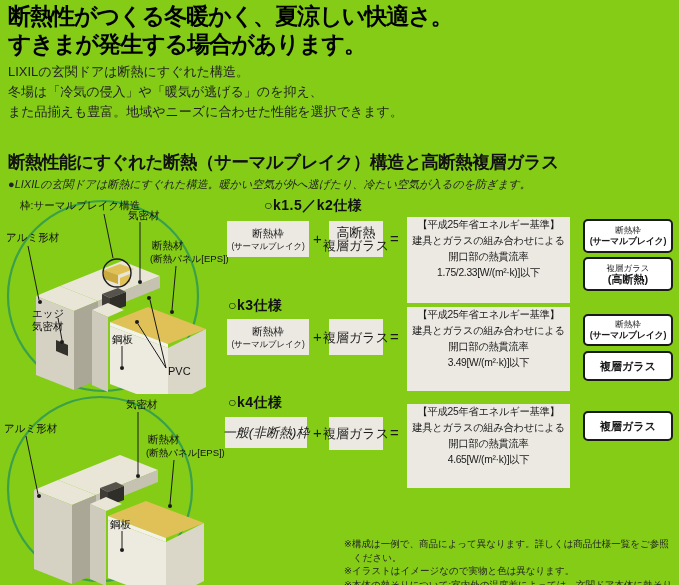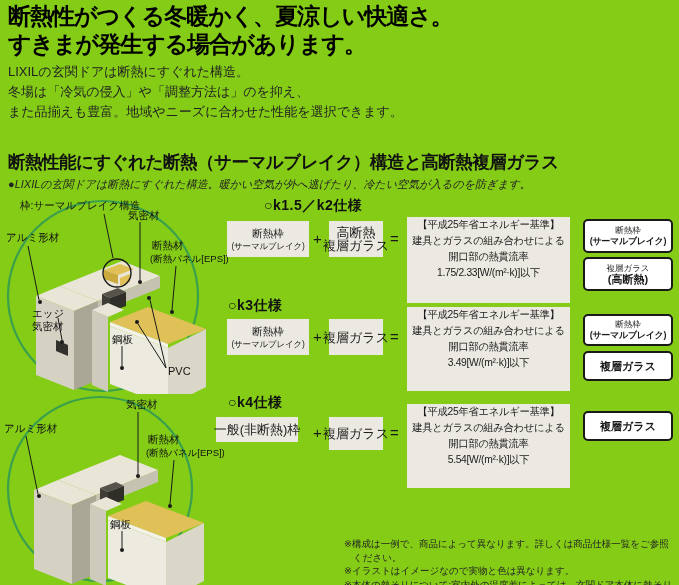--- a/index.html
+++ b/index.html
@@ -31,21 +31,21 @@
 </head>
 <body>
 
 <div id="canvas">
 
   <div class="abs main-title" style="left:8px;top:2px;">断熱性がつくる冬暖かく、夏涼しい快適さ。</div>
   <div class="abs main-title" style="left:8px;top:30px;">すきまが発生する場合があります。</div>
 
   <div class="abs intro" style="left:8px;top:62px;">
     <div>LIXILの玄関ドアは断熱にすぐれた構造。</div>
-    <div>冬場は「冷気の侵入」や「調整方法は」のを抑え、</div>
+    <div>冬場は「冷気の侵入」や「暖気が逃げる」のを抑え、</div>
     <div>また品揃えも豊富。地域やニーズに合わせた性能を選択できます。</div>
   </div>
 
   <div class="abs sec-head" style="left:8px;top:150px;">断熱性能にすぐれた断熱（サーマルブレイク）構造と高断熱複層ガラス</div>
   <div class="abs bullet" style="left:8px;top:177px;font-style:italic;">●LIXILの玄関ドアは断熱にすぐれた構造。暖かい空気が外へ逃げたり、冷たい空気が入るのを防ぎます。</div>
 
   <div class="abs" style="left:0;top:192px;width:230px;height:202px;">
     <svg width="230" height="202" viewBox="0 0 230 202">
       <circle cx="103" cy="104" r="95" fill="none" stroke="#3aa04c" stroke-width="2.2"></circle>
 
@@ -195,33 +195,33 @@
   </div>
   <div class="abs badge" style="left:583px;top:314px;width:90px;height:32px;">
     <div class="sm">断熱枠</div>
     <div class="bd bd-long">(サーマルブレイク)</div>
   </div>
   <div class="abs badge" style="left:583px;top:351px;width:90px;height:30px;">
     <div class="bd">複層ガラス</div>
   </div>
 
   <div class="abs spec-title" style="left:228px;top:394px;">○k4仕様</div>
-  <div class="abs gbox" style="left:216px;top:417px;width:82px;height:25px;">
+  <div class="abs gbox" style="left:225px;top:417px;width:82px;height:31px;font-style:italic;">
     <div class="single">一般(非断熱)枠</div>
   </div>
   <div class="abs op" style="left:313px;top:424px;">+</div>
   <div class="abs gbox" style="left:329px;top:417px;width:54px;height:33px;">
     <div class="single">複層ガラス</div>
   </div>
   <div class="abs op" style="left:390px;top:424px;">=</div>
   <div class="abs result" style="left:407px;top:404px;width:163px;height:84px;">
     <div class="rl">【平成25年省エネルギー基準】</div>
     <div class="rl">建具とガラスの組み合わせによる</div>
     <div class="rl">開口部の熱貫流率</div>
-    <div class="rl">5.54[W/(m²·k)]以下</div>
+    <div class="rl">4.65[W/(m²·k)]以下</div>
   </div>
   <div class="abs badge" style="left:583px;top:411px;width:90px;height:30px;">
     <div class="bd">複層ガラス</div>
   </div>
 
   <div class="abs notes" style="left:344px;top:537px;">
     <p class="note">※構成は一例で、商品によって異なります。詳しくは商品仕様一覧をご参照ください。</p>
     <p class="note">※イラストはイメージなので実物と色は異なります。</p>
     <p class="note">※本体の熱そりについて:室内外の温度差によっては、玄関ドア本体に熱そりが発生し、カギがかかりにくくなったり、すきまが発生する場合があります。調整方法は、P.323をご参照ください。</p>
   </div>

